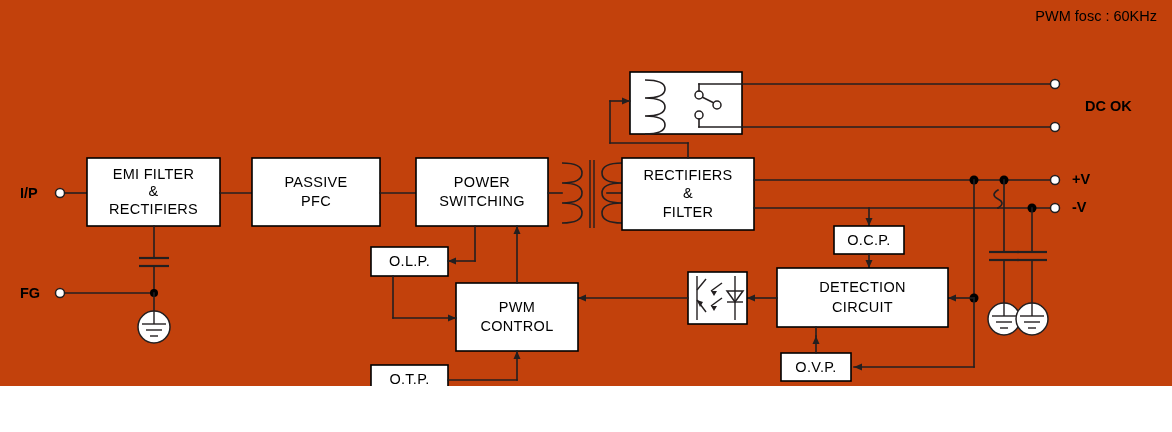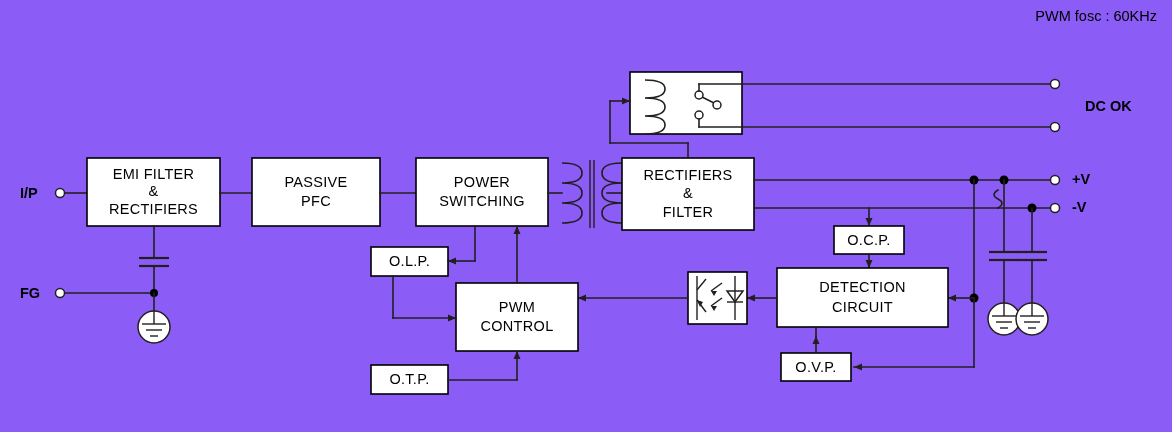--- a/index.html
+++ b/index.html
@@ -6,22 +6,22 @@
     margin: 0;
     padding: 0;
     background: #ffffff;
   }
   body {
     font-family: "Liberation Sans", sans-serif;
   }
   #diagram-root {
     position: relative;
     width: 1172px;
-    height: 432px;
-    background: #8b5cf6;
+    height: 386px;
+    background: #c2410c;
     overflow: hidden;
   }
   svg#block-diagram {
     display: block;
     width: 1172px;
     height: 432px;
   }
   .blk-rect {
     fill: #ffffff;
     stroke: #000000;

